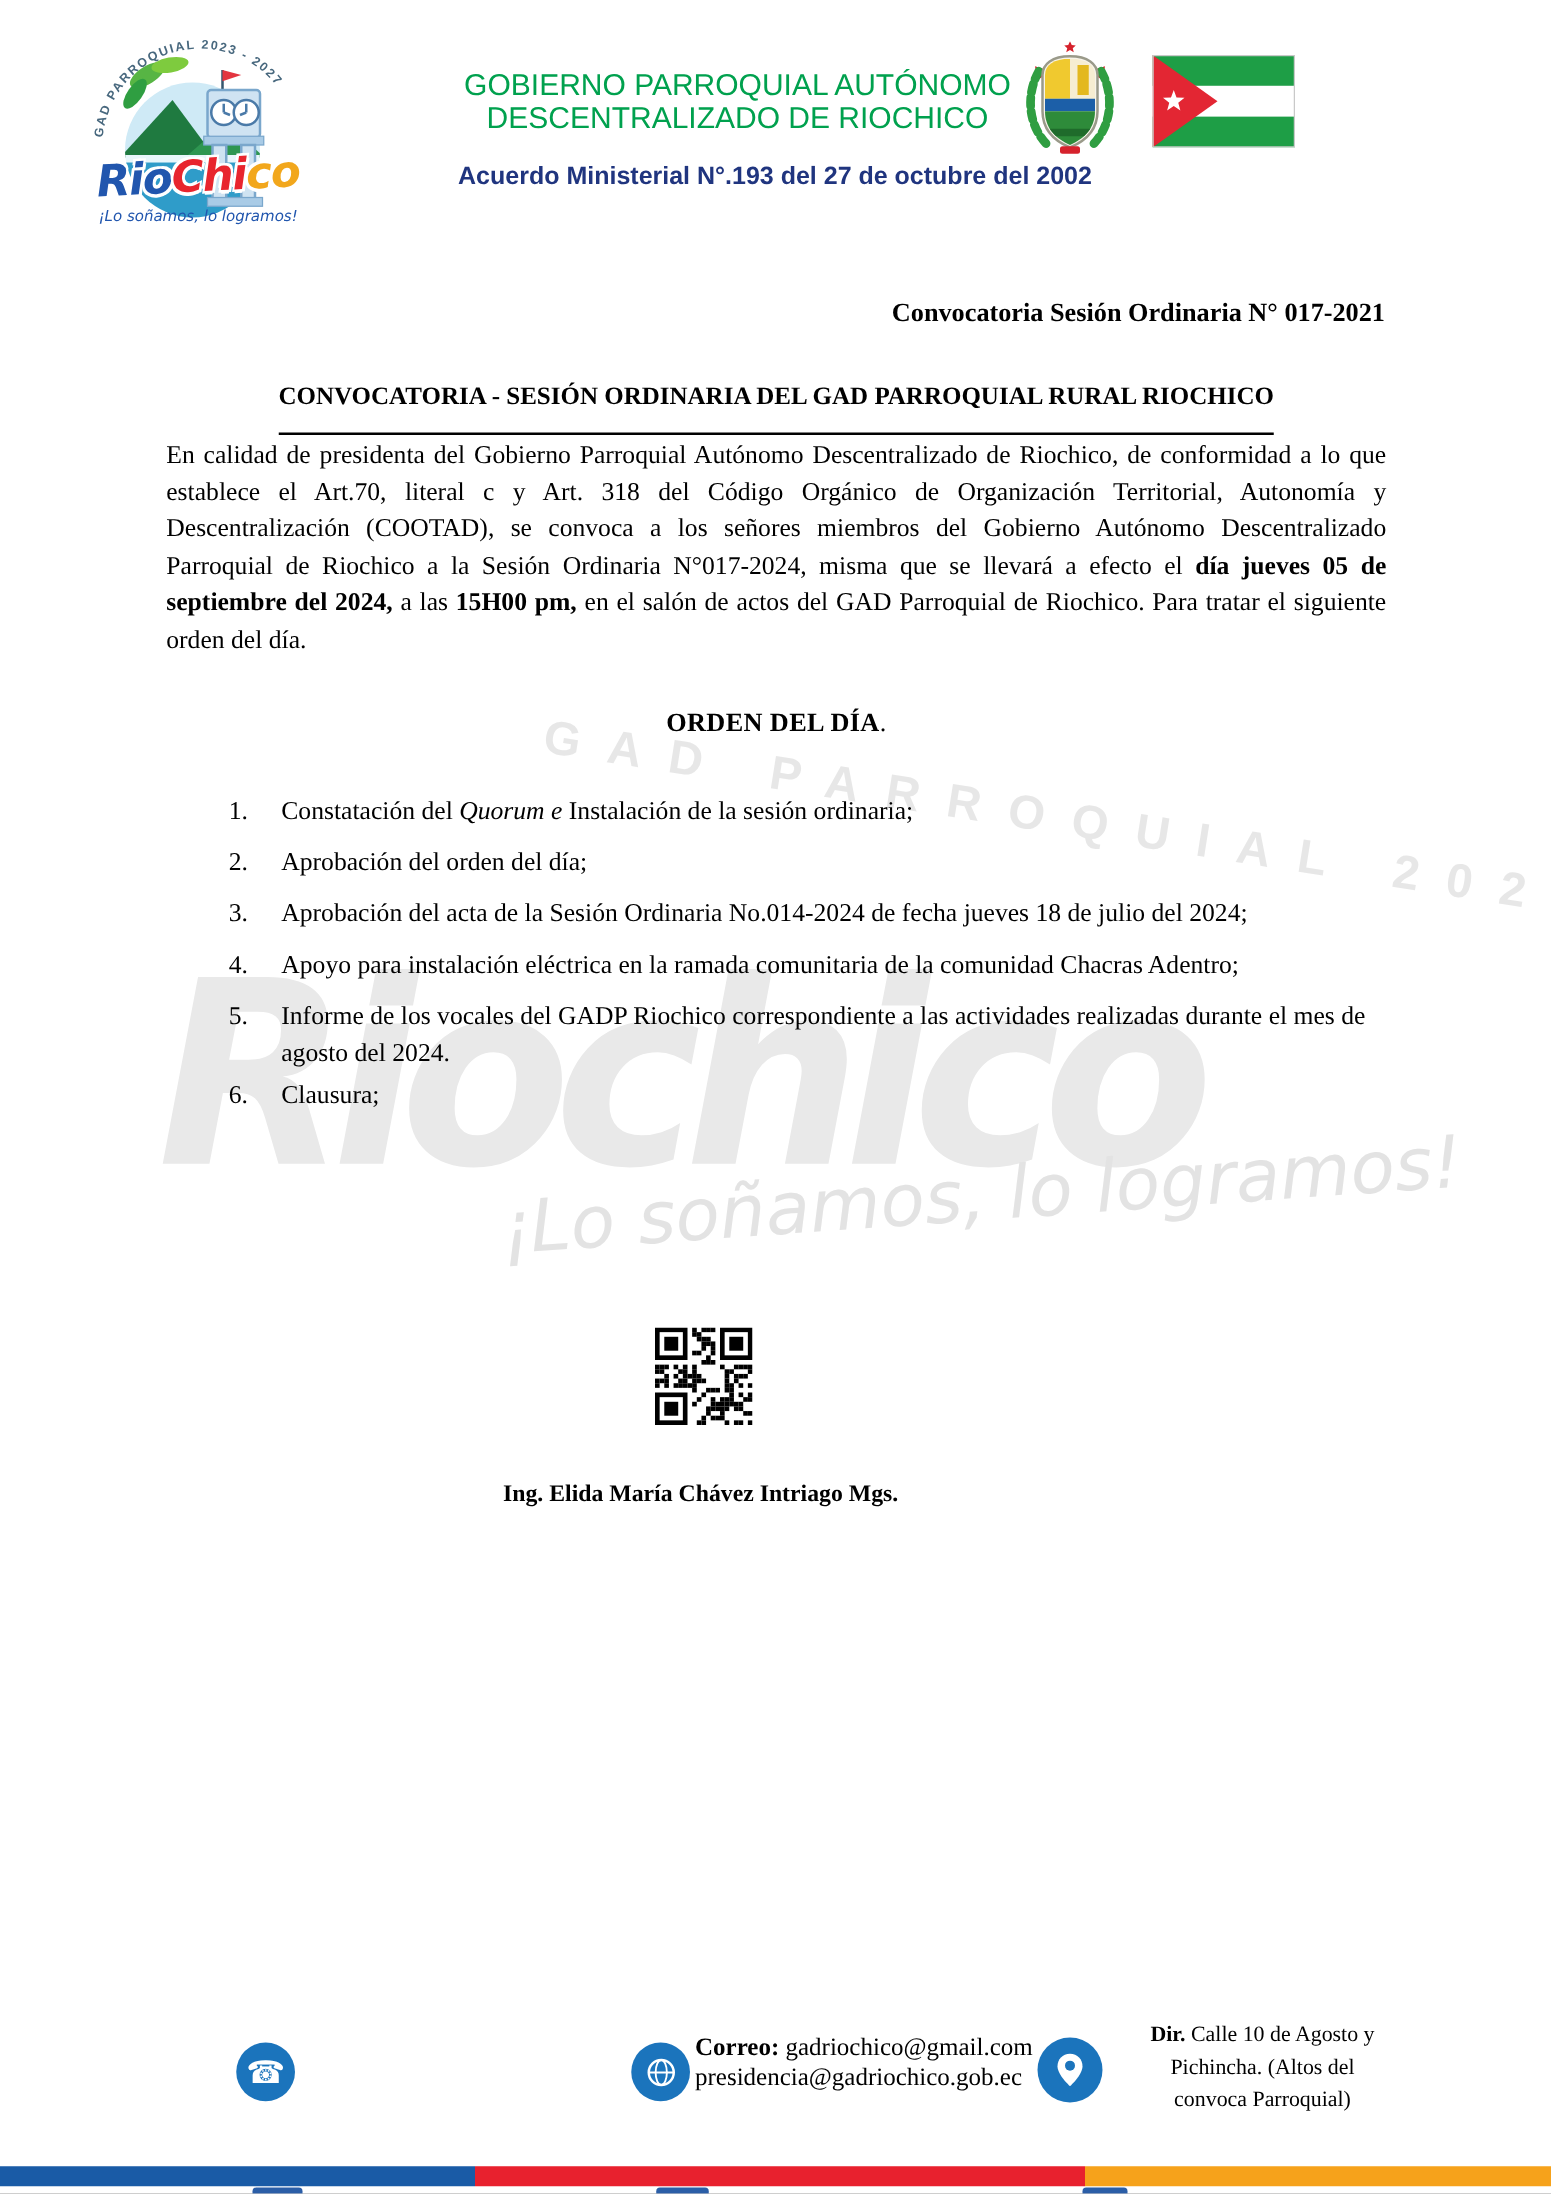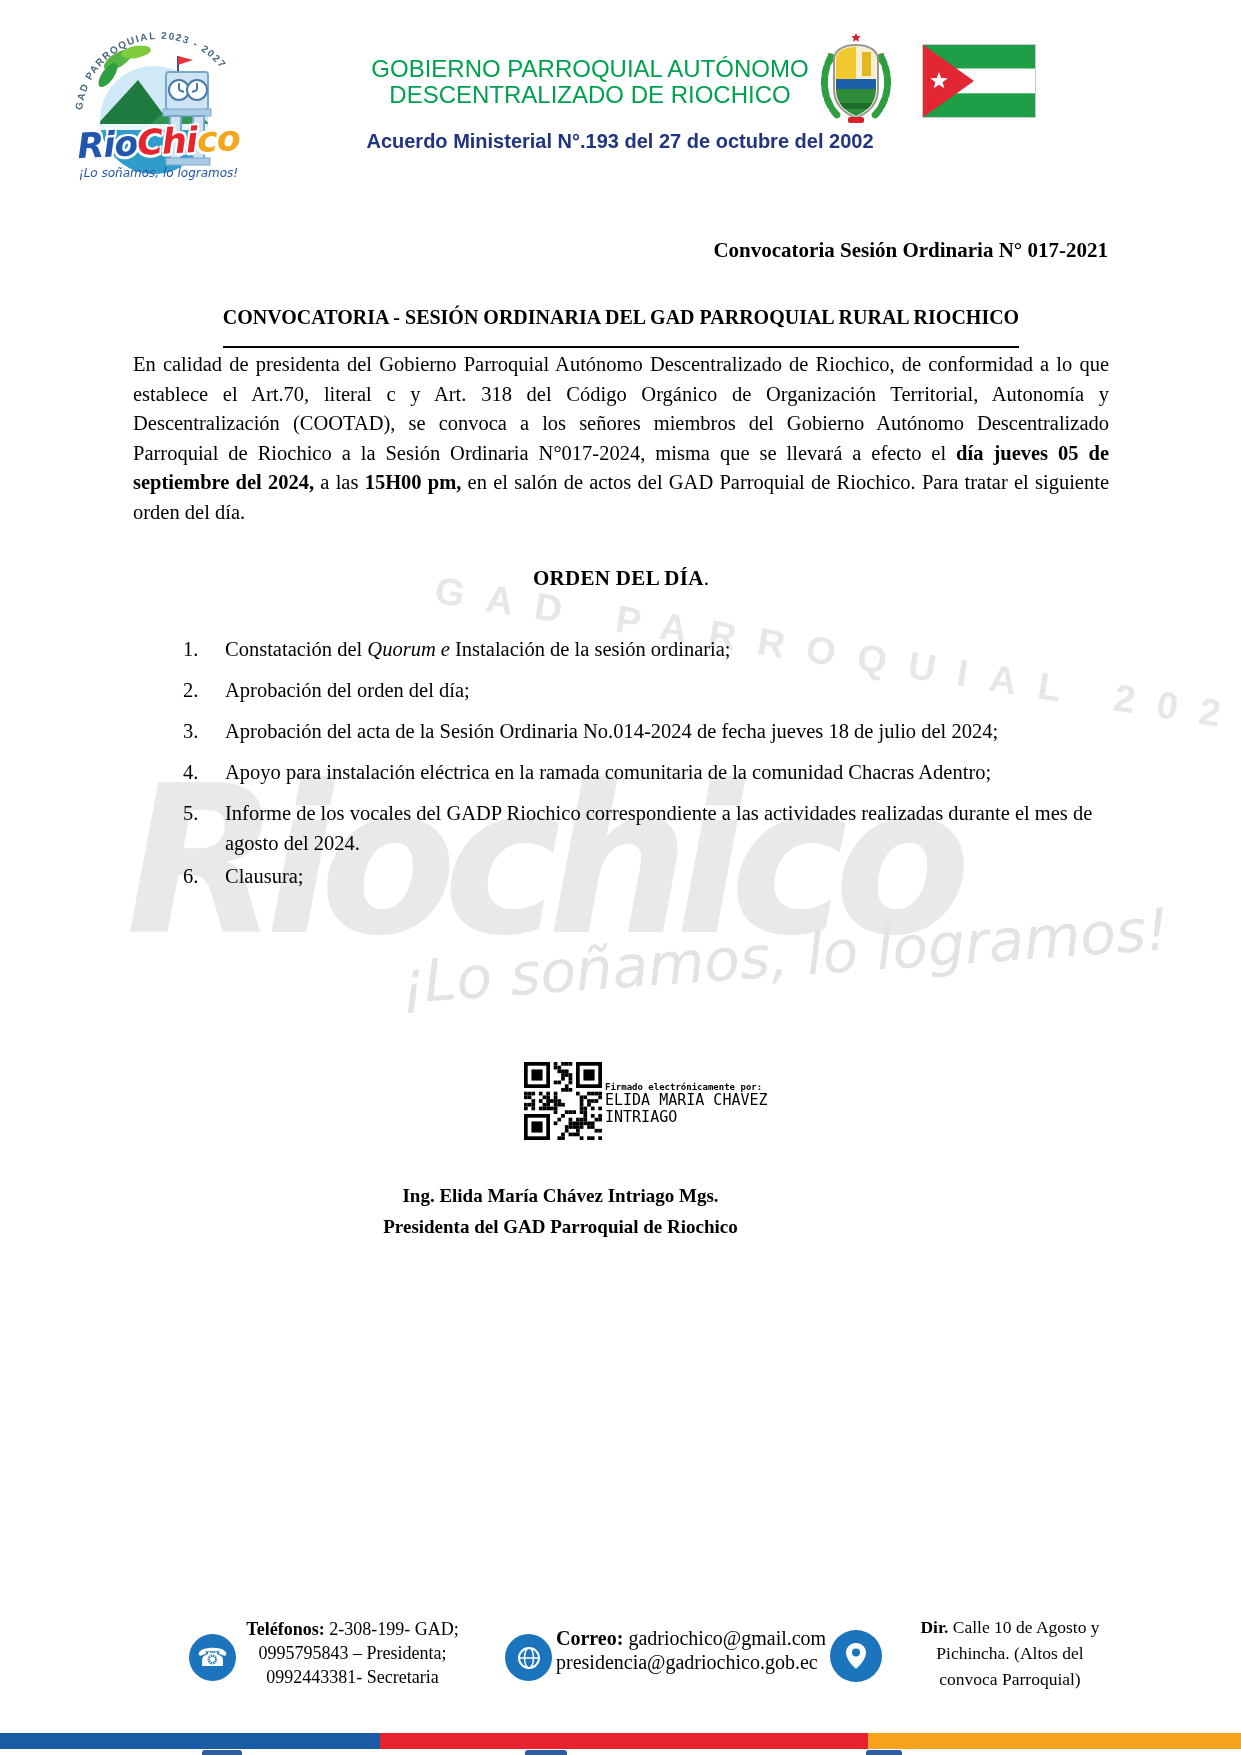--- a/index.html
+++ b/index.html
@@ -339,37 +339,27 @@
         <rect x="0" y="0" width="28" height="28" fill="#000"></rect>
         <rect x="4" y="4" width="20" height="20" fill="#fff"></rect>
         <rect x="8" y="8" width="12" height="12" fill="#000"></rect>
         <rect x="56" y="0" width="28" height="28" fill="#000"></rect>
         <rect x="60" y="4" width="20" height="20" fill="#fff"></rect>
         <rect x="64" y="8" width="12" height="12" fill="#000"></rect>
         <rect x="0" y="56" width="28" height="28" fill="#000"></rect>
         <rect x="4" y="60" width="20" height="20" fill="#fff"></rect>
         <rect x="8" y="64" width="12" height="12" fill="#000"></rect>
       </svg>
-    <div class="qr-text">
-      <div class="qr-small">Firmado electrónicamente por:</div>
-      <div class="qr-name">ELIDA MARIA CHAVEZ INTRIAGO</div>
-    </div>
   </div>
 
   <div class="sig">
     <div>Ing. Elida María Chávez Intriago Mgs.</div>
-    <div>Presidenta del GAD Parroquial de Riochico</div>
   </div>
 
   <div class="f-icon f-icon-phone">☎</div>
-  <div class="f-phones">
-    <div><b>Teléfonos:</b> <span>2-308-199- GAD;</span></div>
-    <div>0995795843 – Presidenta;</div>
-    <div>0992443381- Secretaria</div>
-  </div>
 
   <div class="f-icon f-icon-mail">
     <svg width="26" height="26" viewBox="0 0 26 26">
       <circle cx="13" cy="13" r="10" fill="none" stroke="#fff" stroke-width="2"></circle>
       <ellipse cx="13" cy="13" rx="4.5" ry="10" fill="none" stroke="#fff" stroke-width="1.5"></ellipse>
       <line x1="3" y1="13" x2="23" y2="13" stroke="#fff" stroke-width="1.5"></line>
     </svg>
   </div>
   <div class="f-mail">
     <div><b>Correo:</b> <span>gadriochico@gmail.com</span></div>

